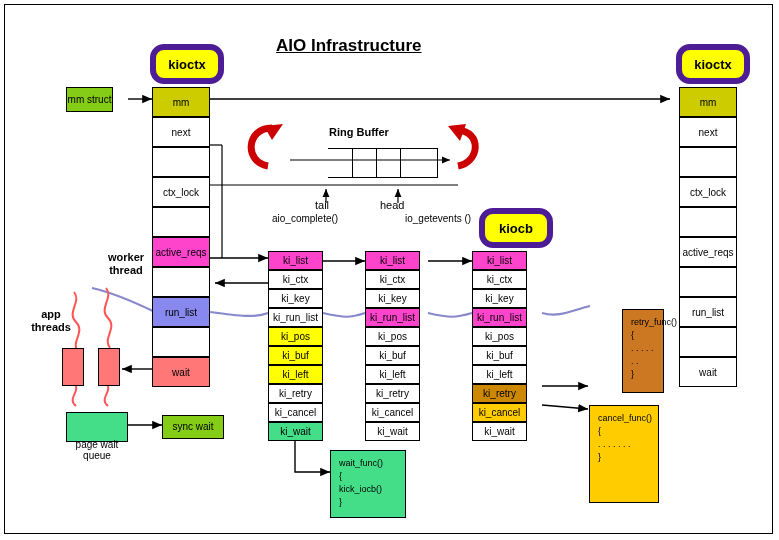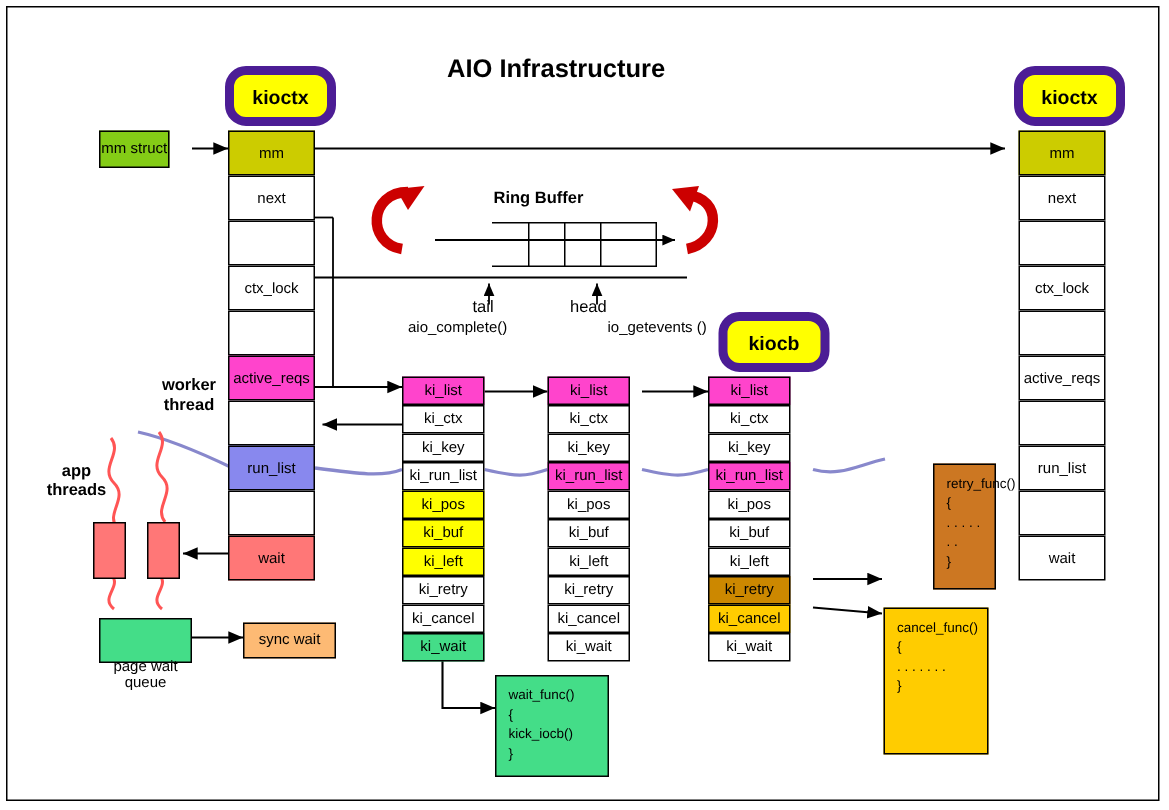--- a/index.html
+++ b/index.html
@@ -21,21 +21,21 @@
   svg.ov{position:absolute;left:0;top:0;width:779px;height:540px;pointer-events:none;}
   .ring{position:absolute;box-sizing:border-box;}
 </style>
 </head>
 <body>
 
 <div id="root">
 
   <div class="frame"></div>
 
-  <div class="title" style="left:298px;top:36px;">AIO Infrastructure</div>
+  <div class="title" style="left:276px;top:36px;text-decoration:underline;">AIO Infrastructure</div>
 
   <svg class="ov">
     <defs>
       <marker id="ah" markerWidth="8" markerHeight="8" refX="7" refY="3" orient="auto">
         <path d="M0,0 L7,3 L0,6 z" fill="#000"></path>
       </marker>
       <marker id="ahr" markerWidth="8" markerHeight="8" refX="7" refY="3" orient="auto">
         <path d="M0,0 L7,3 L0,6 z" fill="#cc0000"></path>
       </marker>
     </defs>
@@ -167,21 +167,21 @@
   <div class="lbl c" style="left:28px;top:308px;width:46px;font-weight:bold;line-height:1.2;"><span style="white-space:pre-line;">app
 threads</span></div>
 
   <div class="box" style="left:62px;top:348px;width:22px;height:38px;background:#ff7777;"></div>
   <div class="box" style="left:98px;top:348px;width:22px;height:38px;background:#ff7777;"></div>
 
   <div class="box" style="left:66px;top:412px;width:62px;height:30px;background:#44dd88;">
       <span style="white-space:pre-line;margin-top:46px;">page wait
 queue</span>
     </div>
-  <div class="box" style="left:162px;top:415px;width:62px;height:24px;background:#fdba74;">sync wait</div>
+  <div class="box" style="left:162px;top:415px;width:62px;height:24px;background:#84cc16;">sync wait</div>
 
   <div class="note" style="left:574px;top:309px;width:42px;height:84px;background:#cc7722;margin-left:48px;">
     <div>retry_func()</div>
     <div>{</div>
     <div>  . . . . . . .</div>
     <div></div>
     <div>}</div>
   </div>
 
   <div class="note" style="left:589px;top:405px;width:70px;height:98px;background:#ffcc00;">

